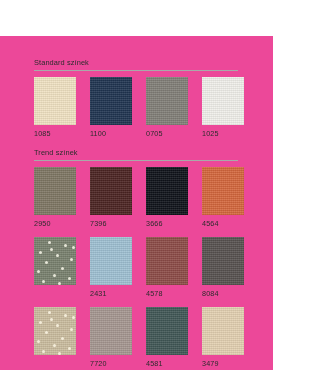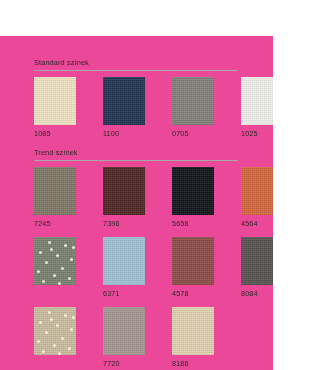--- a/index.html
+++ b/index.html
@@ -41,21 +41,21 @@
   .section-title {
     font-size: 7.4px;
     line-height: 9px;
     color: #2b2b2b;
     letter-spacing: 0.1px;
     font-family: "Liberation Sans", sans-serif;
     white-space: nowrap;
   }
   .swatch-row {
     display: flex;
-    gap: 27px;
+    gap: 14px;
     margin-bottom: 1px;
   }
   .swatch-cell {
     width: 42px;
   }
   .swatch {
     width: 42px;
     height: 48px;
     position: relative;
     overflow: hidden;
@@ -140,29 +140,29 @@
 
     <div class="section">
       <div class="section-head">
         <div class="section-title">Trend színek</div>
       </div>
       <div class="rows-wrap">
 
         <div class="swatch-row">
           <div class="swatch-cell">
             <div class="swatch" style="background-color: rgb(126, 118, 99);"></div>
-            <div class="swatch-label">7245</div>
+            <div class="swatch-label">2950</div>
           </div>
           <div class="swatch-cell">
             <div class="swatch" style="background-color: rgb(75, 35, 33);"></div>
             <div class="swatch-label">7396</div>
           </div>
           <div class="swatch-cell">
             <div class="swatch" style="background-color: rgb(14, 18, 25);"></div>
-            <div class="swatch-label">5658</div>
+            <div class="swatch-label">3666</div>
           </div>
           <div class="swatch-cell">
             <div class="swatch" style="background-color: rgb(212, 102, 60);"></div>
             <div class="swatch-label">4564</div>
           </div>
         </div>
 
         <div class="row-gap"></div>
 
         <div class="swatch-row">
@@ -181,21 +181,21 @@
                   <span style="left: 34px; top: 40px; background: rgb(230, 230, 216);"></span>
                   <span style="left: 8px; top: 43px; background: rgb(230, 230, 216);"></span>
                   <span style="left: 24px; top: 45px; background: rgb(230, 230, 216);"></span>
                   <span style="left: 38px; top: 9px; background: rgb(230, 230, 216);"></span>
                   <span style="left: 16px; top: 11px; background: rgb(230, 230, 216);"></span>
                 </div>
               </div>
           </div>
           <div class="swatch-cell">
             <div class="swatch" style="background-color: rgb(158, 192, 210);"></div>
-            <div class="swatch-label">6371</div>
+            <div class="swatch-label">2431</div>
           </div>
           <div class="swatch-cell">
             <div class="swatch" style="background-color: rgb(140, 75, 70);"></div>
             <div class="swatch-label">4578</div>
           </div>
           <div class="swatch-cell">
             <div class="swatch" style="background-color: rgb(86, 81, 79);"></div>
             <div class="swatch-label">8084</div>
           </div>
         </div>
@@ -221,22 +221,26 @@
                   <span style="left: 38px; top: 9px; background: rgb(243, 236, 217);"></span>
                   <span style="left: 16px; top: 11px; background: rgb(243, 236, 217);"></span>
                 </div>
               </div>
           </div>
           <div class="swatch-cell">
             <div class="swatch" style="background-color: rgb(165, 150, 144);"></div>
             <div class="swatch-label">7720</div>
           </div>
           <div class="swatch-cell">
+            <div class="swatch" style="background-color: rgb(64, 86, 85);"></div>
+            <div class="swatch-label">4581</div>
+          </div>
+          <div class="swatch-cell">
             <div class="swatch" style="background-color: rgb(227, 208, 177);"></div>
-            <div class="swatch-label">8186</div>
+            <div class="swatch-label">3479</div>
           </div>
         </div>
 
       </div>
     </div>
 
   </div>
 </div>
 
 </body></html>

